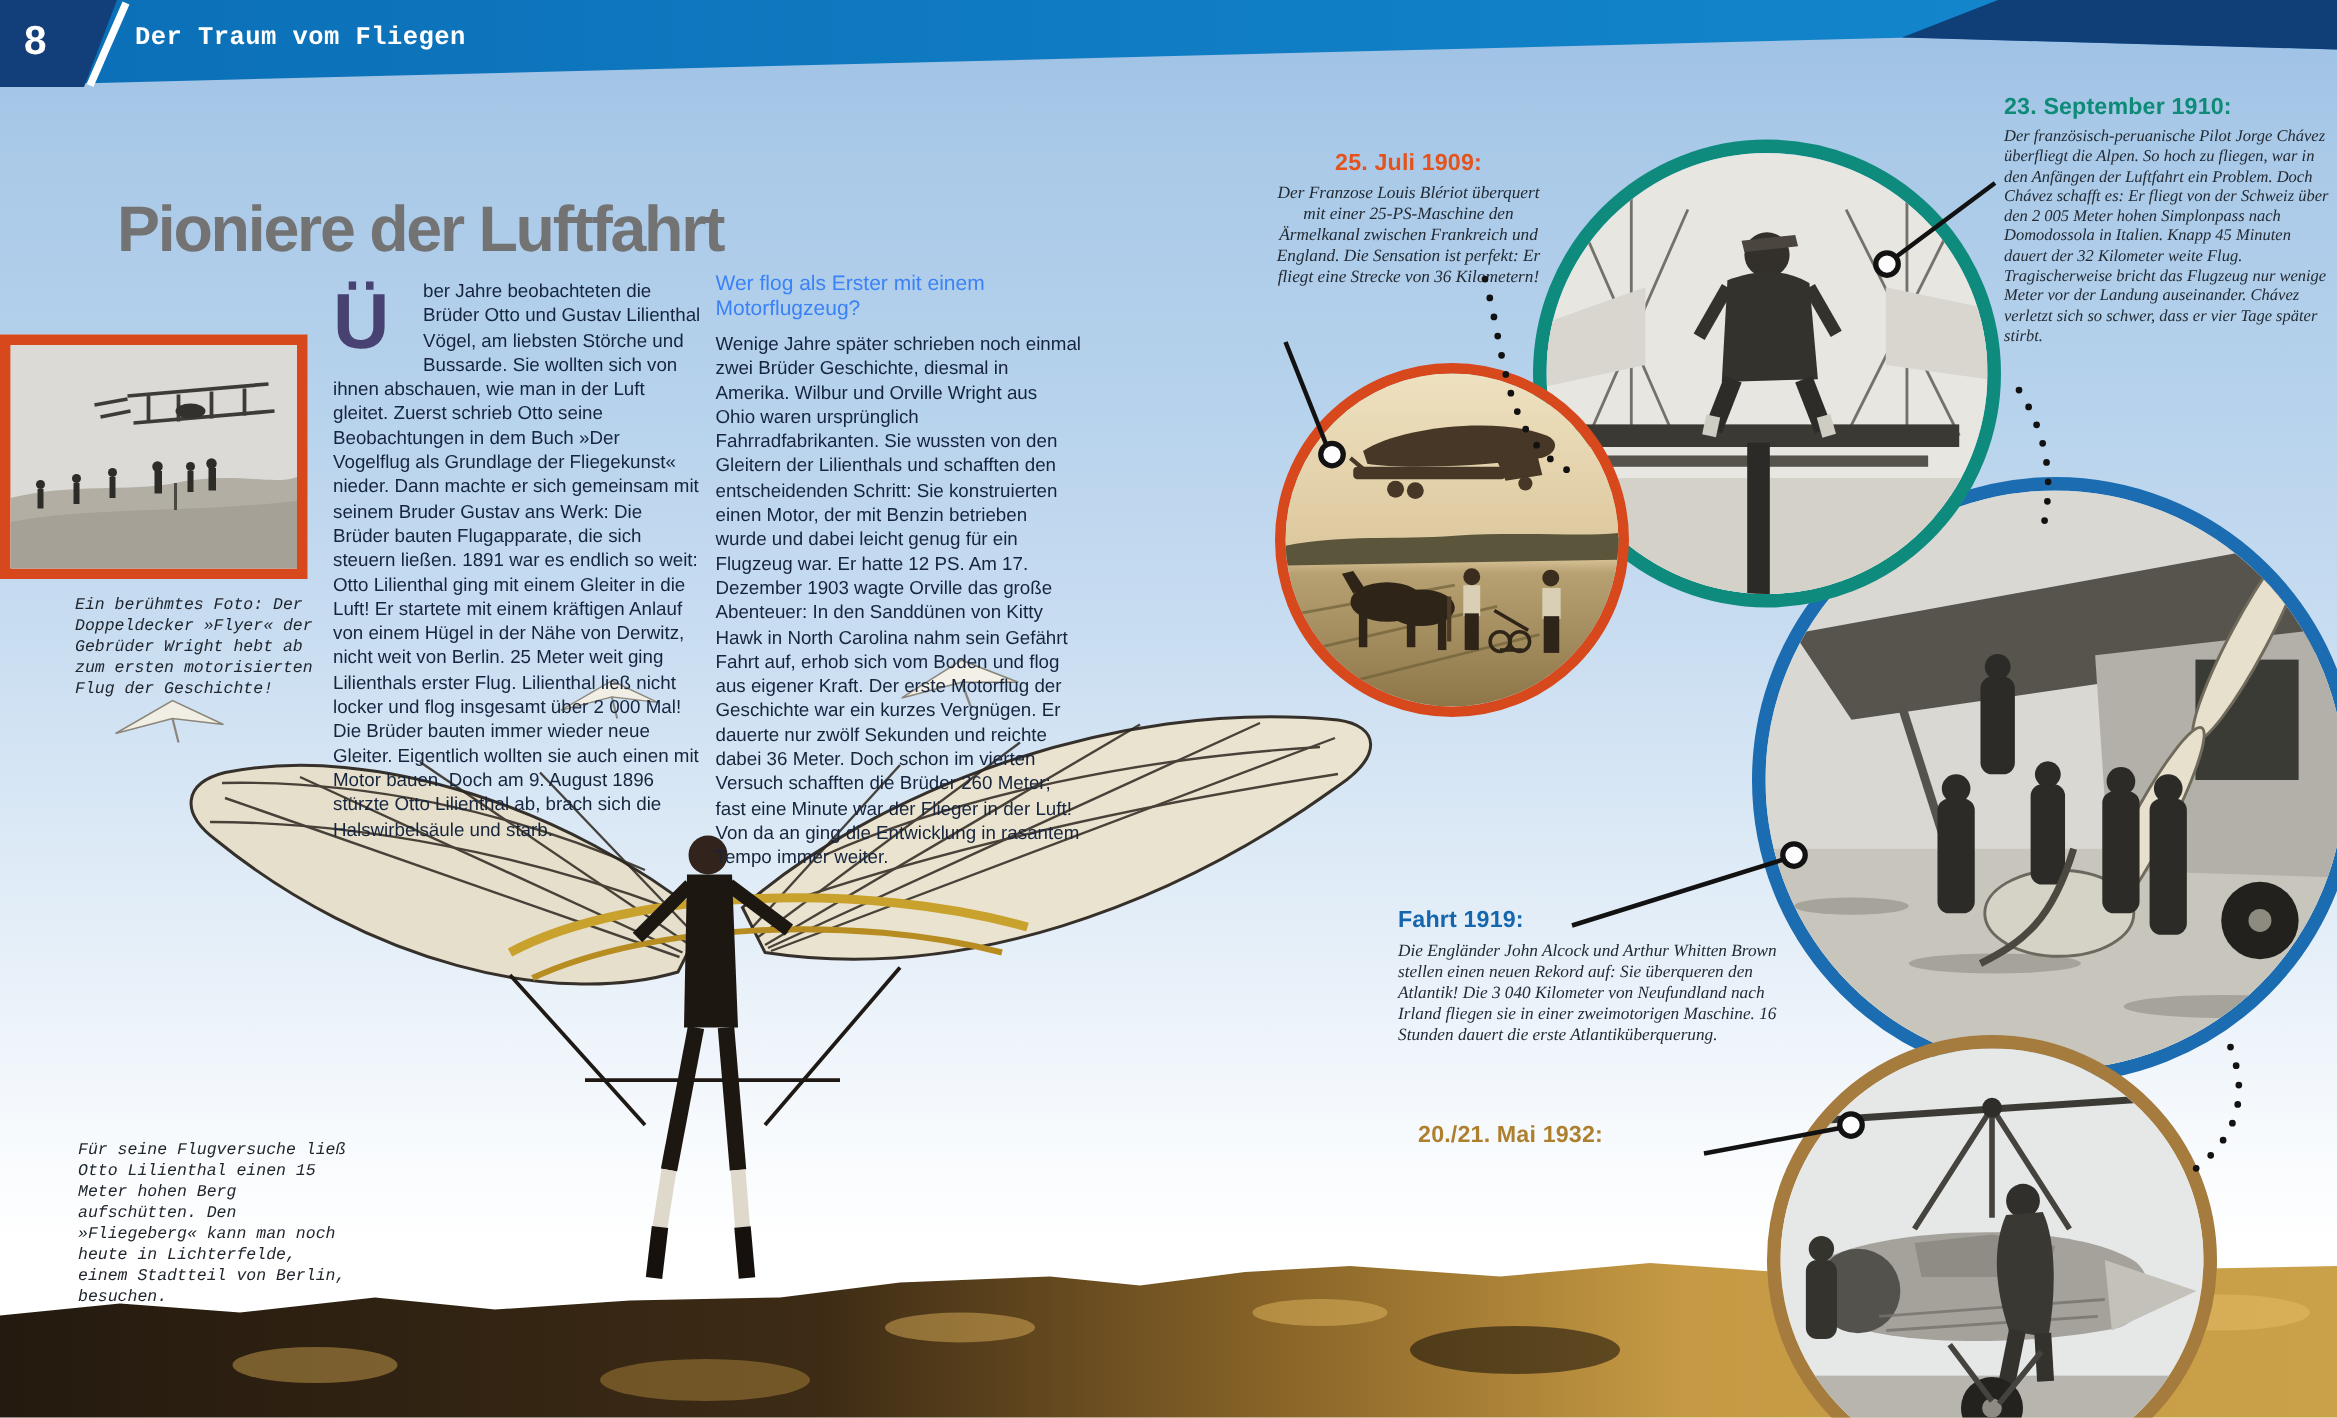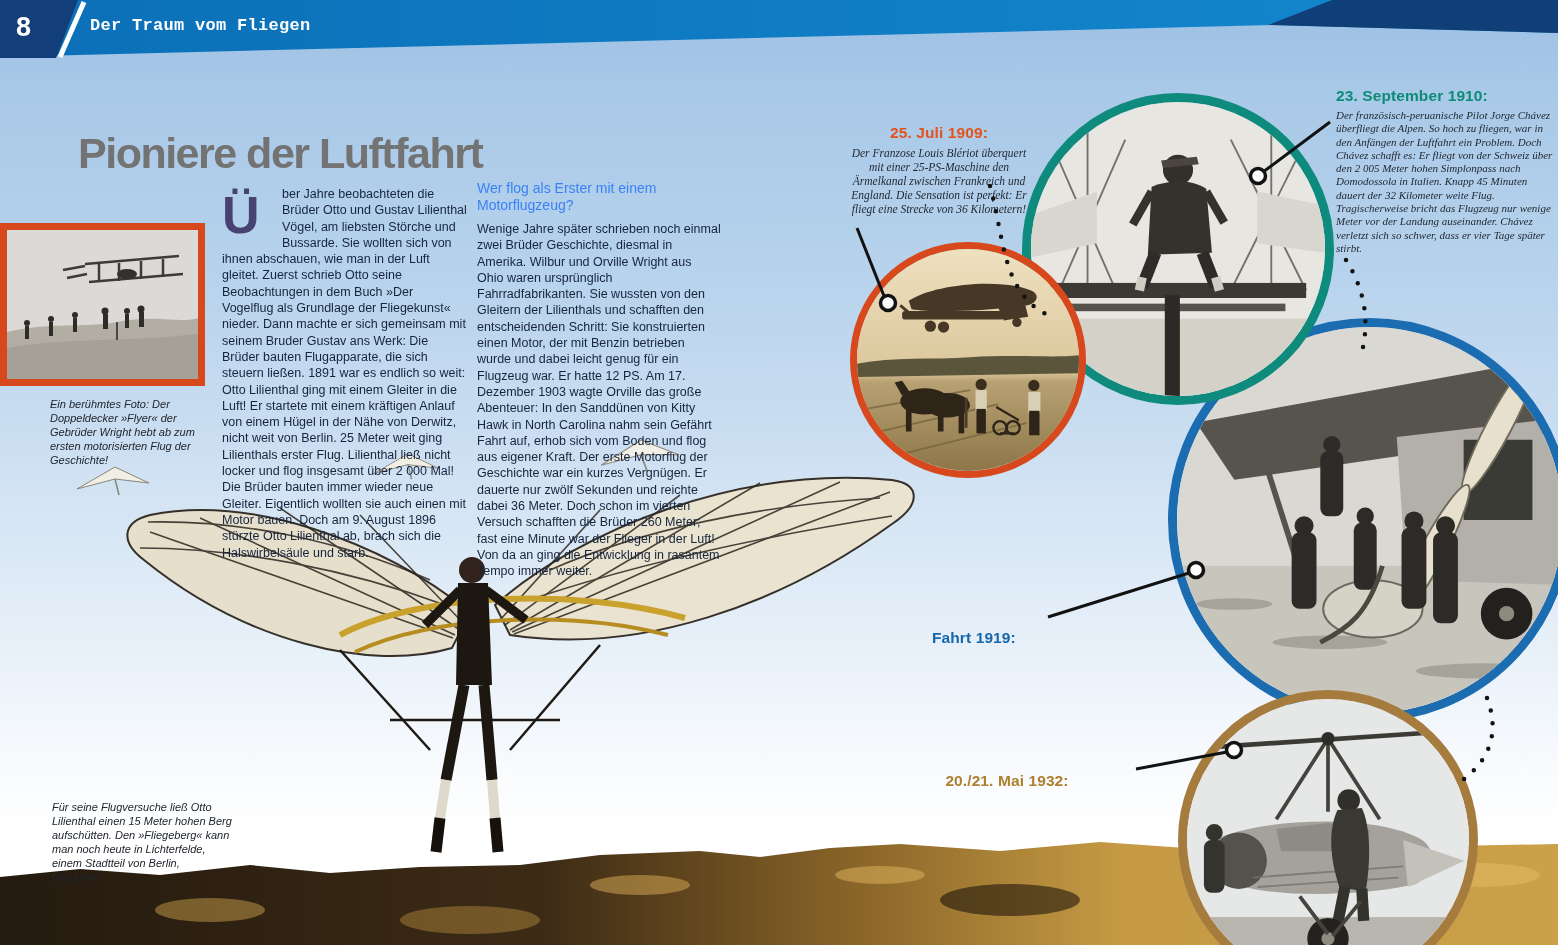--- a/index.html
+++ b/index.html
@@ -32,25 +32,25 @@
     font-size:17px;font-weight:bold;letter-spacing:.3px;font-family:Liberation Mono, monospace;}
   
   .title{position:absolute;left:78px;top:100px;z-index:6;color:#737373;
     font-size:43px;font-weight:900;letter-spacing:-1.5px;}
   .bodycol{position:absolute;z-index:6;color:#16243d;font-size:12.5px;line-height:16.3px;}
   .col1{left:222px;top:186px;width:245px;}
   .col2{left:477px;top:180px;width:244px;}
   .dropcap{float:left;width:52px;font-size:52px;line-height:.88;padding-top:5px;
     margin:2px 8px 0 0;font-weight:bold;color:#474272;}
   .q-head{color:#3b82f6;font-weight:normal;font-size:14px;line-height:17px;margin:0 0 7px 0;}
-  .serif-cap{position:absolute;z-index:6;font-family:Liberation Sans, sans-serif;
+  .serif-cap{position:absolute;z-index:6;font-family:Liberation Mono, monospace;
     font-style:italic;color:#20262e;font-size:11px;line-height:14px;}
   .cap-flyer{left:50px;top:397px;width:168px;}
-  .cap-berg{left:52px;top:800px;width:180px;}
-  .tl{position:absolute;z-index:6;margin-top:24px;}
+  .cap-berg{left:52px;top:760px;width:180px;}
+  .tl{position:absolute;z-index:6;}
   .tl h3{margin:0 0 4px 0;font-size:15.5px;font-weight:bold;letter-spacing:.1px;}
   .tl p{margin:0;font-family:"Liberation Serif",serif;font-style:italic;
     color:#222a33;font-size:11.5px;line-height:14px;}
   .tl-1909{left:848px;top:100px;width:182px;text-align:center;}   .tl-1909 h3{color:#e4531b;}
   .tl-1910{left:1336px;top:63px;width:222px;}   .tl-1910 h3{color:#0d8b76;}
   .tl-1910 p{font-size:11px;line-height:13.3px;}
   .tl-1919{left:932px;top:605px;width:260px;}   .tl-1919 h3{color:#1566ad;}
   .tl-1932{left:848px;top:748px;width:318px;text-align:center;}   .tl-1932 h3{color:#ad8030;}
   
   .connect{position:absolute;inset:0;z-index:7;pointer-events:none;}
@@ -359,20 +359,21 @@
   <div class="tl tl-1909">
     <h3>25. Juli 1909:</h3>
     <p>Der Franzose Louis Blériot überquert mit einer 25-PS-Maschine den Ärmelkanal zwischen Frankreich und England. Die Sensation ist perfekt: Er fliegt eine Strecke von 36 Kilometern!</p>
   </div>
   <div class="tl tl-1910">
     <h3>23. September 1910:</h3>
     <p>Der französisch-peruanische Pilot Jorge Chávez überfliegt die Alpen. So hoch zu fliegen, war in den Anfängen der Luftfahrt ein Problem. Doch Chávez schafft es: Er fliegt von der Schweiz über den 2 005 Meter hohen Simplonpass nach Domodossola in Italien. Knapp 45 Minuten dauert der 32 Kilometer weite Flug. Tragischerweise bricht das Flugzeug nur wenige Meter vor der Landung auseinander. Chávez verletzt sich so schwer, dass er vier Tage später stirbt.</p>
   </div>
   <div class="tl tl-1919">
     <h3>Fahrt 1919:</h3>
+    <p>Die Engländer John Alcock und Arthur Whitten Brown stellen einen neuen Rekord auf: Sie überqueren den Atlantik! Die 3 040 Kilometer von Neufundland nach Irland fliegen sie in einer zweimotorigen Maschine. 16 Stunden dauert die erste Atlantiküberquerung.</p>
   </div>
   <div class="tl tl-1932">
     <h3>20./21. Mai 1932:</h3>
   </div>
 
   <svg class="connect" viewBox="0 0 1558 945">
     <g stroke="#121212" stroke-width="3" fill="none">
       <path d="M857,228 L884,296"></path>
       <path d="M1330,122 L1263,172"></path>
       <path d="M1048,617 L1189,573"></path>

